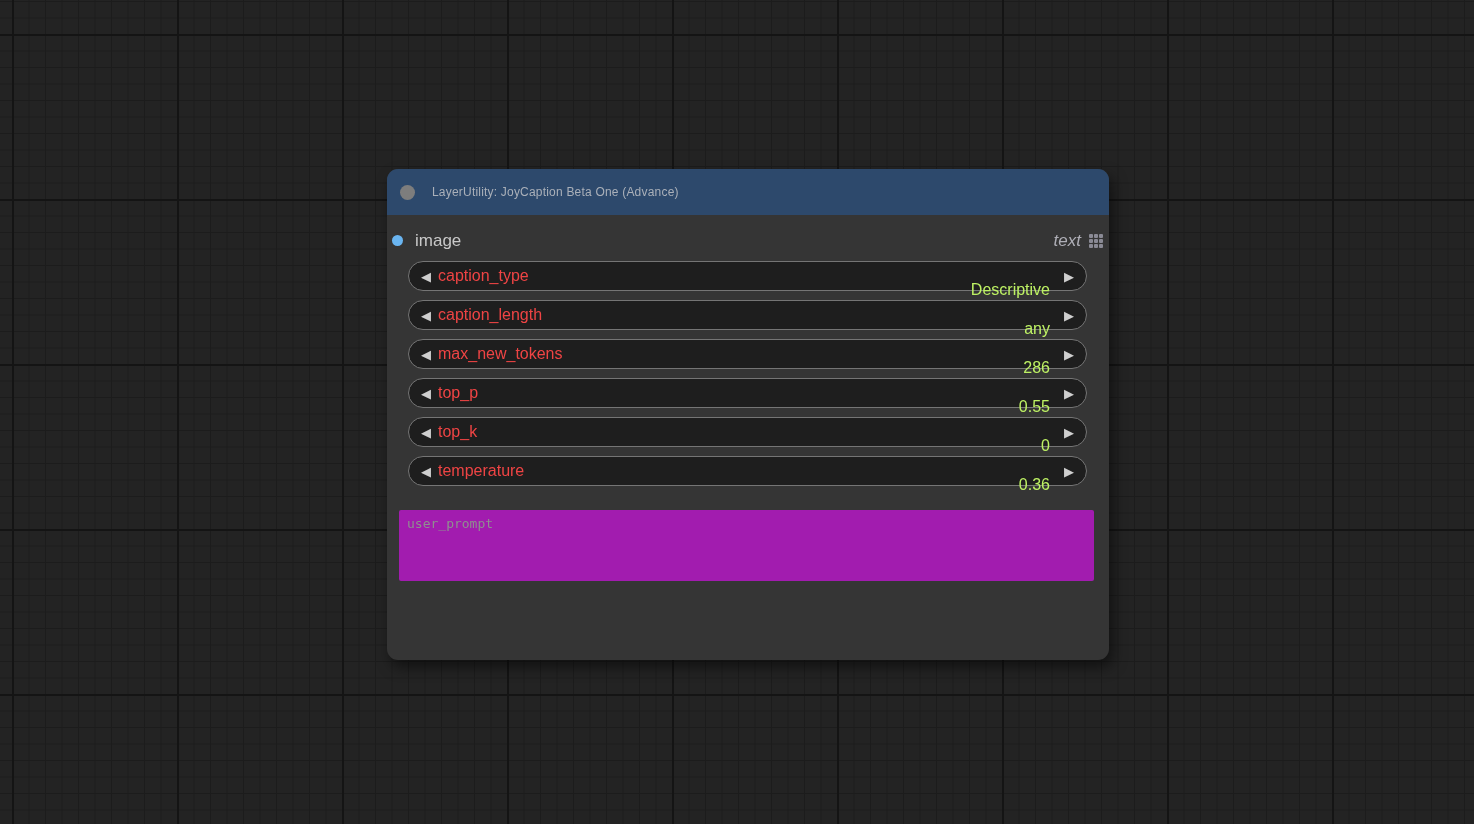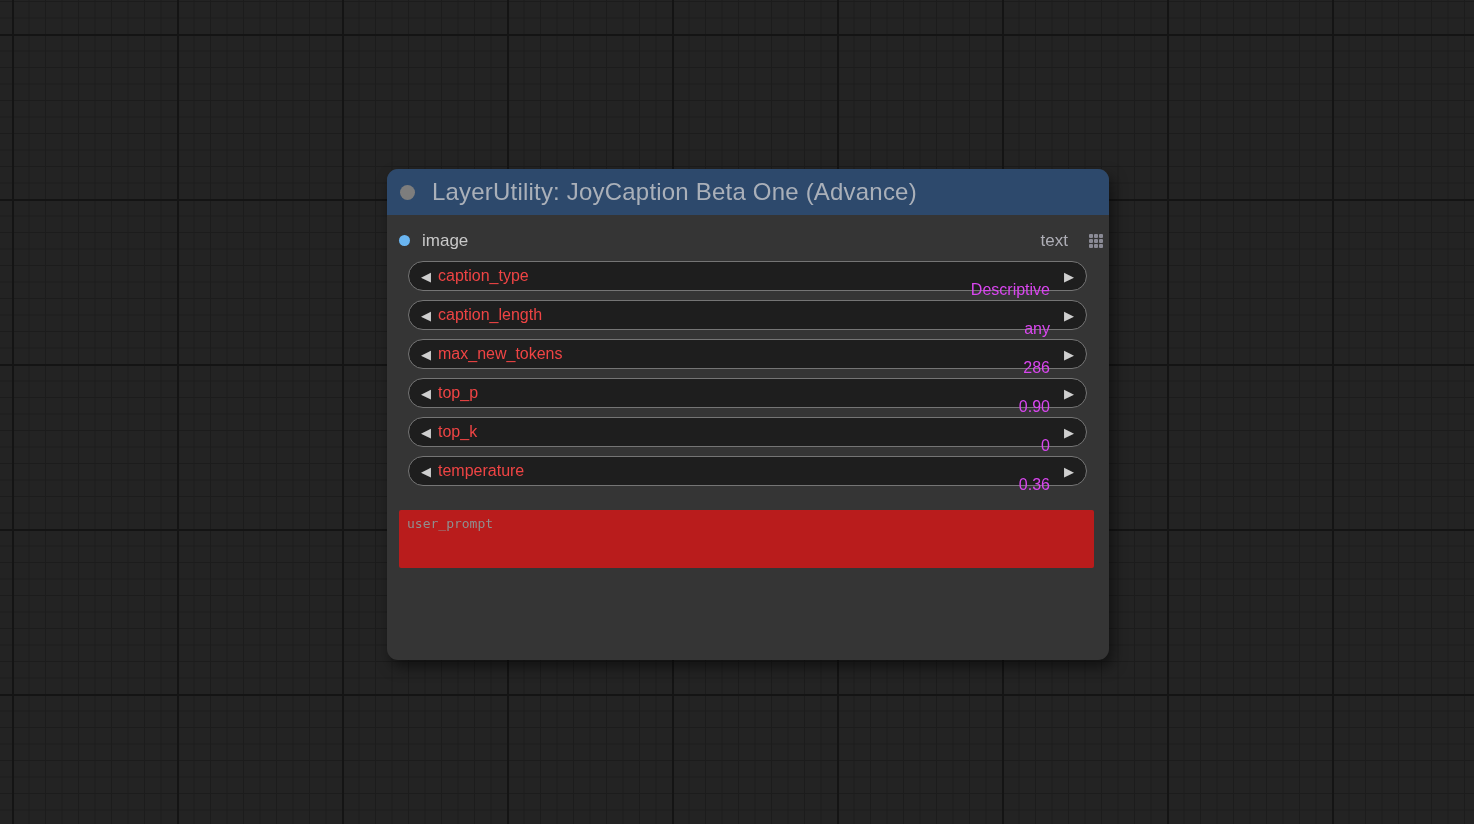--- a/index.html
+++ b/index.html
@@ -38,33 +38,33 @@
   }
   .collapse-dot {
     width: 15px;
     height: 15px;
     border-radius: 50%;
     background: #7d7d7d;
     flex: 0 0 auto;
   }
   .node-title {
     margin-left: 17px;
-    font-size: 24px;
+    font-size: 12px;
     color: #aab0b9;
     letter-spacing: 0.2px;
     white-space: nowrap;
   }
 
   .node-body { padding-top: 9px; }
 
   .port-row {
     height: 33px;
     display: flex;
     align-items: center;
-    padding-left: 12px;
+    padding-left: 5px;
     padding-right: 6px;
   }
   .port-dot {
     width: 11px;
     height: 11px;
     border-radius: 50%;
     flex: 0 0 auto;
   }
   .port-dot.image-type { background: #6ab5f1; }
   .port-dot.model-type { background: #8d8d9d; }
@@ -77,21 +77,22 @@
   .port-label {
     margin-left: 12px;
     font-size: 17px;
     color: #c9c9c9;
     white-space: nowrap;
   }
   .output-group {
     margin-left: auto;
     display: flex;
     align-items: center;
-    gap: 21px;
+    gap: 8px;
+    font-style: italic;
   }
   .output-label { font-size: 17px; color: #aeaeb6; }
   .grid-icon {
     display: grid;
     grid-template-columns: repeat(3, 4px);
     grid-template-rows: repeat(3, 4px);
     gap: 1px;
   }
   .grid-icon span {
     background: #8a8a95;
@@ -122,30 +123,30 @@
     user-select: none;
   }
   .widget-label {
     margin-left: 7px;
     color: #ef4444;
     white-space: nowrap;
   }
   .widget-value {
     margin-left: auto;
     margin-right: 14px;
-    color: #d946ef;
+    color: #bef264;
     white-space: nowrap;
     margin-top: 28px;
   }
 
   .prompt-wrap { margin: 24px 15px 0 12px; }
   .prompt-input {
     width: 100%;
-    height: 58px;
-    background: #b91c1c;
+    height: 71px;
+    background: #a21caf;
     border: none;
     outline: none;
     resize: none;
     border-radius: 2px;
     padding: 6px 8px;
     font-family: "DejaVu Sans Mono", monospace;
     font-size: 13px;
     color: #bdbdbd;
   }
   .prompt-input::placeholder { color: #8f8f8f; opacity: 1; }
@@ -202,21 +203,21 @@
       <div class="widget">
         <span class="arrow">◀</span>
         <span class="widget-label">max_new_tokens</span>
         <span class="widget-value">286</span>
         <span class="arrow">▶</span>
       </div>
 
       <div class="widget">
         <span class="arrow">◀</span>
         <span class="widget-label">top_p</span>
-        <span class="widget-value">0.90</span>
+        <span class="widget-value">0.55</span>
         <span class="arrow">▶</span>
       </div>
 
       <div class="widget">
         <span class="arrow">◀</span>
         <span class="widget-label">top_k</span>
         <span class="widget-value">0</span>
         <span class="arrow">▶</span>
       </div>
 

